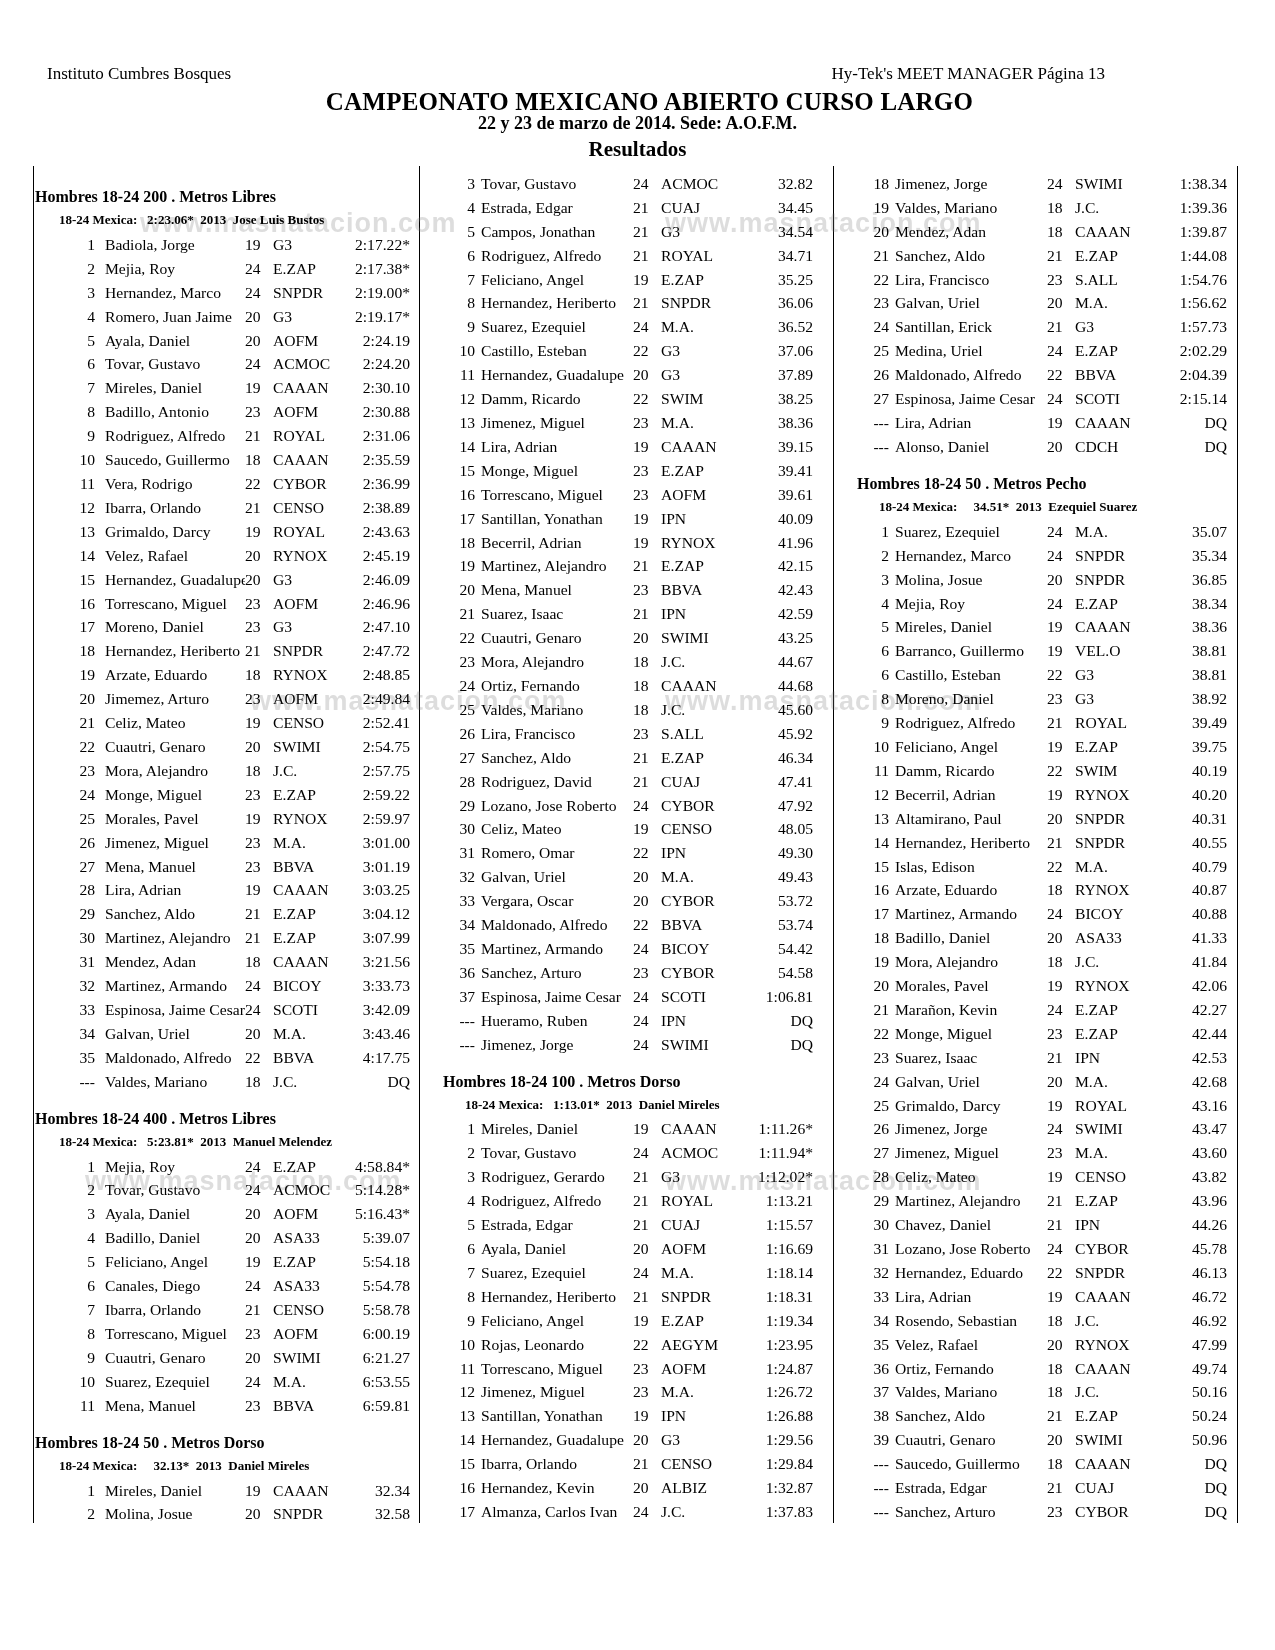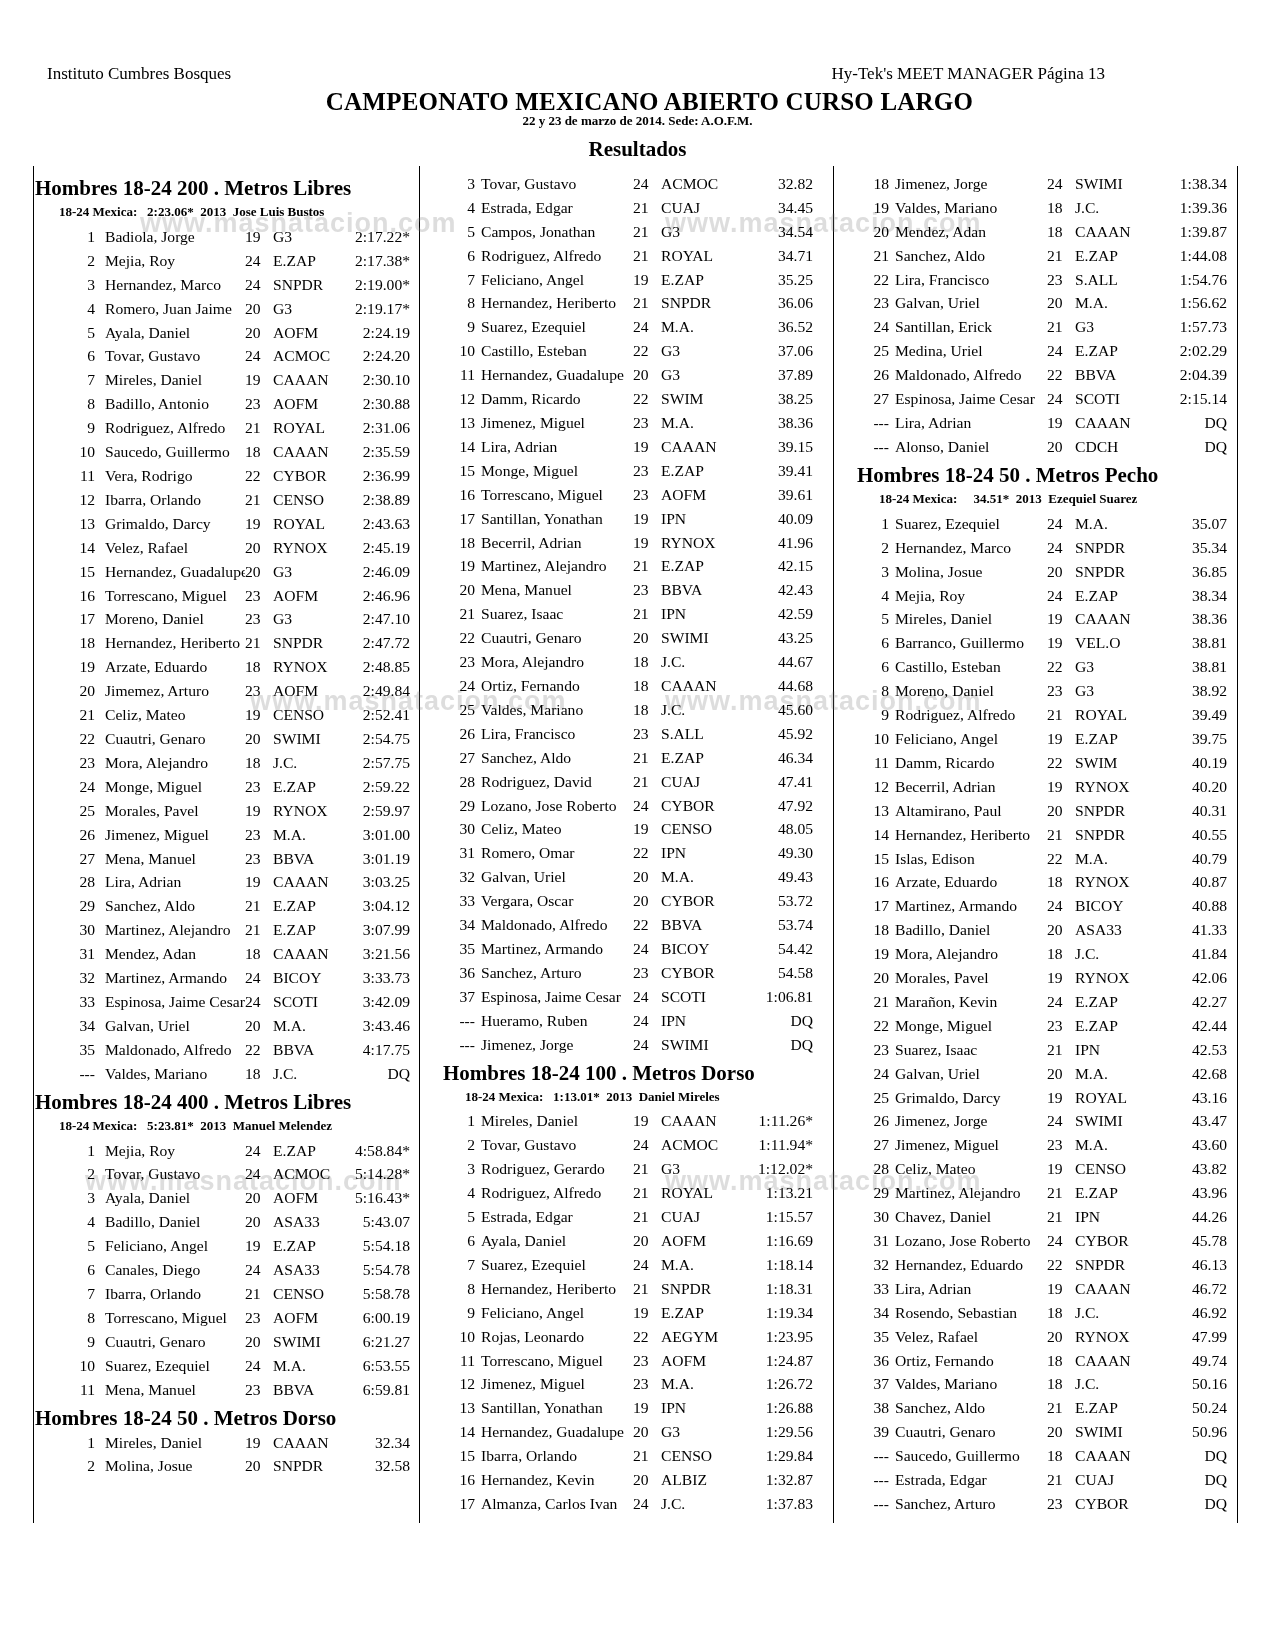--- a/index.html
+++ b/index.html
@@ -12,35 +12,35 @@
     position:absolute;left:47px;right:170px;top:64px;
     display:flex;justify-content:space-between;
     font-size:17px;white-space:nowrap;
   }
   .title{
     position:absolute;left:12px;top:88px;width:1275px;text-align:center;
     font-weight:bold;font-size:25px;letter-spacing:0.2px;
   }
   .subtitle{
     position:absolute;left:0;top:113px;width:1275px;text-align:center;
-    font-weight:bold;font-size:13px;
+    font-weight:bold;font-size:18px;
   }
   .results-label{
     position:absolute;left:0;top:137px;width:1275px;text-align:center;
     font-weight:bold;font-size:21px;
   }
   .vline{position:absolute;top:166px;height:1357px;width:1px;background:#000;}
   .vl-0{left:33px}.vl-1{left:419px}.vl-2{left:833px}.vl-3{left:1237px}
   .column{position:absolute;top:172px;}
   .col-1{left:35px;width:375px;}
   .col-2{left:431px;width:382px;}
   .col-3{left:845px;width:382px;}
   .event-title{
-    font-size:21px;font-weight:bold;height:25px;line-height:25px;
-    margin-top:4px;white-space:nowrap;
+    font-size:16px;font-weight:bold;height:25px;line-height:25px;
+    margin-top:12px;white-space:nowrap;
   }
   .event-record{
     font-size:13px;font-weight:bold;height:24px;line-height:22px;
     white-space:pre;padding-left:24px;
   }
   .col-2 .event-title,.col-3 .event-title{padding-left:12px;}
   .col-2 .event-record,.col-3 .event-record{padding-left:34px;}
   .row{
     display:flex;height:23.92px;align-items:center;
     font-size:15.6px;white-space:nowrap;
@@ -360,21 +360,21 @@
           <span class="name">Ayala, Daniel</span>
           <span class="age">20</span>
           <span class="team">AOFM</span>
           <span class="time">5:16.43*</span>
         </div>
         <div class="row">
           <span class="place">4</span>
           <span class="name">Badillo, Daniel</span>
           <span class="age">20</span>
           <span class="team">ASA33</span>
-          <span class="time">5:43.07</span>
+          <span class="time">5:39.07</span>
         </div>
         <div class="row">
           <span class="place">5</span>
           <span class="name">Feliciano, Angel</span>
           <span class="age">19</span>
           <span class="team">E.ZAP</span>
           <span class="time">5:54.18</span>
         </div>
         <div class="row">
           <span class="place">6</span>
@@ -412,20 +412,21 @@
           <span class="time">6:53.55</span>
         </div>
         <div class="row">
           <span class="place">11</span>
           <span class="name">Mena, Manuel</span>
           <span class="age">23</span>
           <span class="team">BBVA</span>
           <span class="time">6:59.81</span>
         </div>
         <div class="event-title">Hombres 18-24 50 . Metros Dorso</div>
+        <div class="event-record">18-24 Mexica:     32.13*  2013  Daniel Mireles</div>
         <div class="row">
           <span class="place">1</span>
           <span class="name">Mireles, Daniel</span>
           <span class="age">19</span>
           <span class="team">CAAAN</span>
           <span class="time">32.34</span>
         </div>
         <div class="row">
           <span class="place">2</span>
           <span class="name">Molina, Josue</span>

